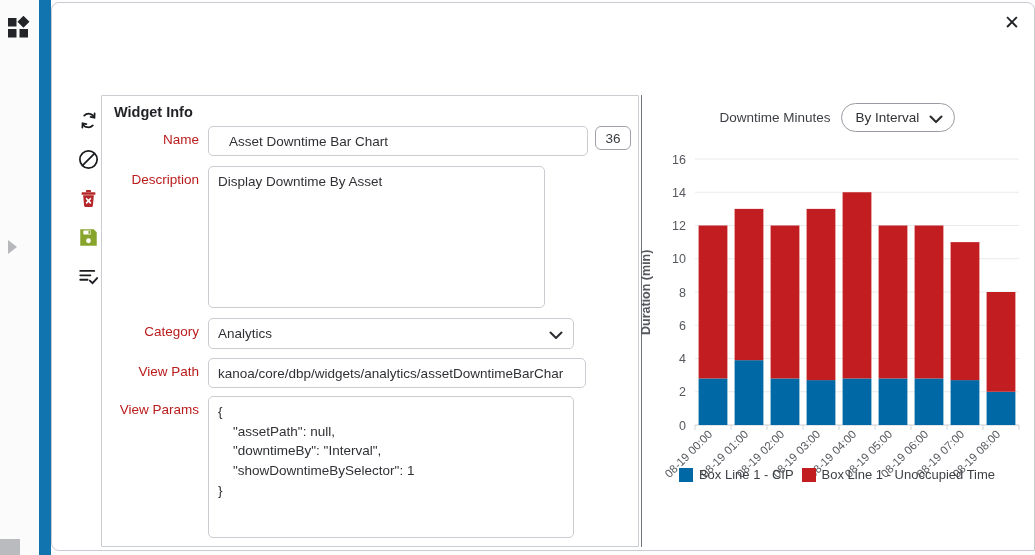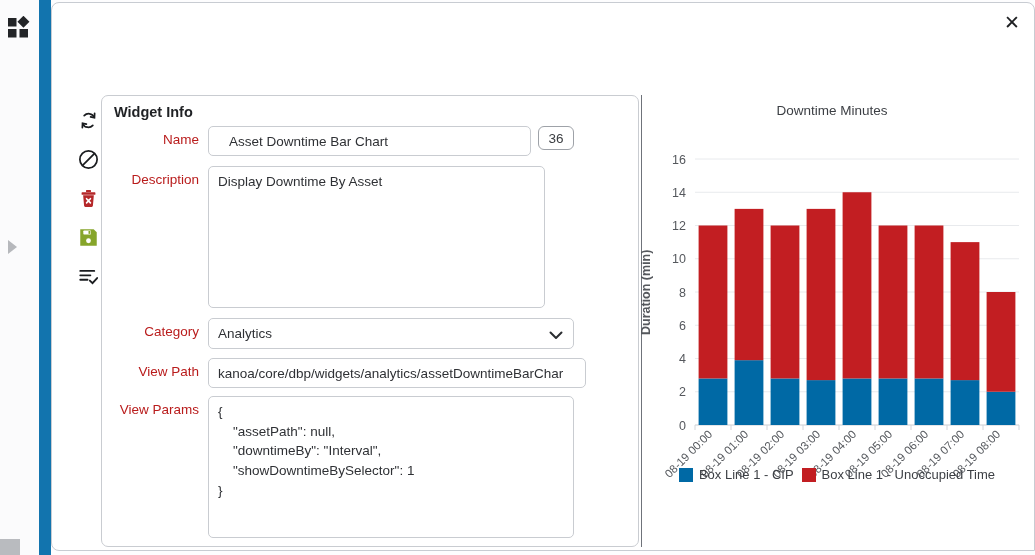--- a/index.html
+++ b/index.html
@@ -79,42 +79,42 @@
     width: 30px; height: 30px; margin-bottom: 9px;
     display: flex; align-items: center; justify-content: center;
     cursor: pointer;
   }
   .tool-btn svg { display: block; }
 
   
   #widget-info-card {
     position: absolute; left: 49px; top: 92px;
     width: 538px; height: 452px;
-    border: 1px solid #c9ccd1; border-radius: 7px;
+    border: 1px solid #c9ccd1; border-radius: 1px;
     background: #fff;
   }
   #widget-info-title {
     position: absolute; left: 12px; top: 8px;
     font-size: 14.5px; font-weight: bold; color: #1f2124;
   }
 
   .form-row { position: absolute; display: flex; align-items: flex-start; }
   .form-label {
     font-size: 13.5px; color: #b91c1c; text-align: right;
     padding-top: 6px; width: 96px; flex: none; padding-right: 9px;
   }
   .field-box {
     border: 1px solid #c9ccd1; border-radius: 5px;
     background: #fff; font-family: "Liberation Sans", sans-serif;
     font-size: 13.5px; color: #2f3135;
     padding: 5px 9px; outline: none;
   }
 
   #row-name { left: 10px; top: 30px; }
-  #name-input { width: 323px; height: 30px; padding-left: 20px; }
+  #name-input { width: 380px; height: 30px; padding-left: 20px; }
   #name-count {
     width: 36px; height: 24px; margin-left: 7px;
     border: 1px solid #9ea2a8; border-radius: 6px;
     display: flex; align-items: center; justify-content: center;
     font-size: 13.5px; color: #3a3d41; background: #fff;
   }
 
   #row-desc { left: 10px; top: 70px; }
   #desc-input {
     width: 337px; height: 142px; resize: none;
@@ -292,20 +292,28 @@
 }</textarea>
       </div>
     </div>
 
     <div id="chart-divider"></div>
 
     <div id="chart-panel">
 
       <div id="chart-header">
         <span id="downtime-label">Downtime Minutes</span>
+        <span id="downtime-select-wrap">
+          <select id="downtime-select"><option>By Interval</option></select>
+          <span id="downtime-chevron">
+            <svg width="16" height="12" viewBox="0 0 16 12" fill="none" stroke="#2b2d31" stroke-width="2.1" stroke-linecap="round" stroke-linejoin="round">
+              <path d="M2.5 3.5 L8 9 L13.5 3.5"></path>
+            </svg>
+          </span>
+        </span>
       </div>
 
       <div id="plot-wrap">
         <div id="y-axis-title">Duration (min)</div>
         <svg id="plot-svg" width="380" height="372">
             <line x1="48" y1="280" x2="372" y2="280" stroke="#c9ccd1" stroke-width="1"></line>
             <text x="39" y="284.5" text-anchor="end" font-family="&quot;Liberation Sans&quot;, sans-serif" font-size="12.5" fill="#55585d">0</text>
             <line x1="48" y1="246.75" x2="372" y2="246.75" stroke="#e8eaed" stroke-width="1"></line>
             <text x="39" y="251.25" text-anchor="end" font-family="&quot;Liberation Sans&quot;, sans-serif" font-size="12.5" fill="#55585d">2</text>
             <line x1="48" y1="213.5" x2="372" y2="213.5" stroke="#e8eaed" stroke-width="1"></line>

